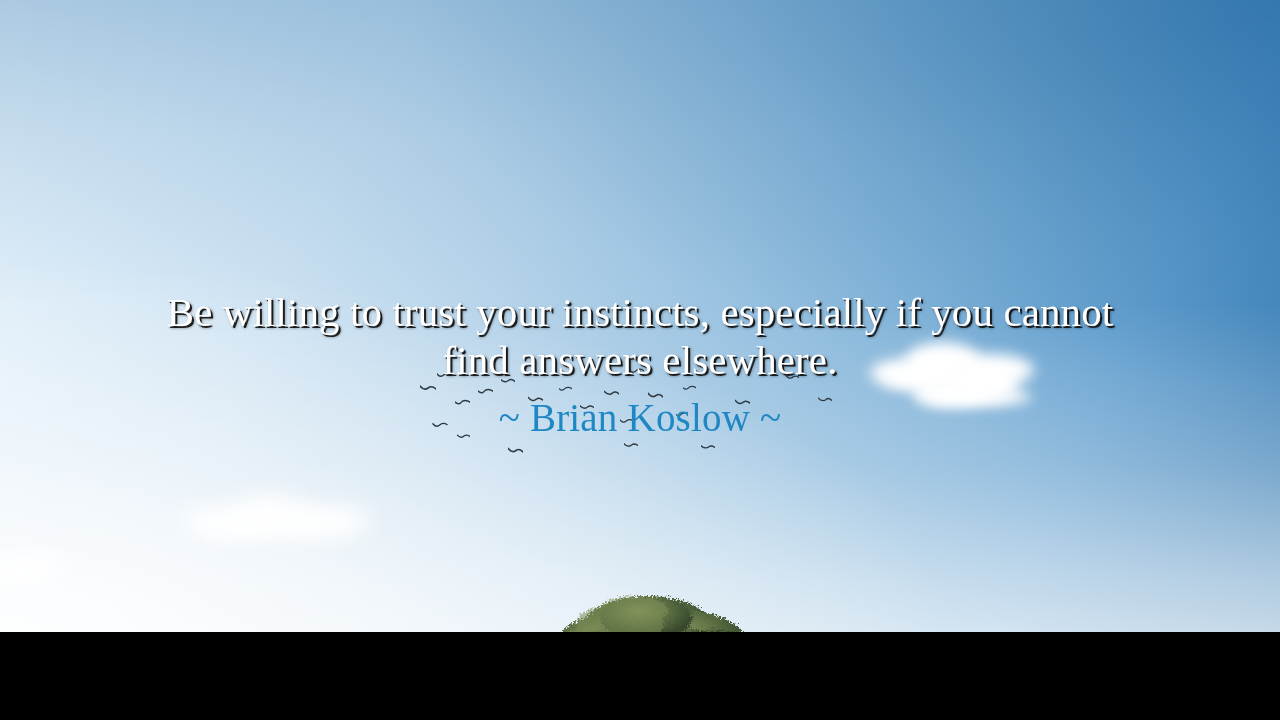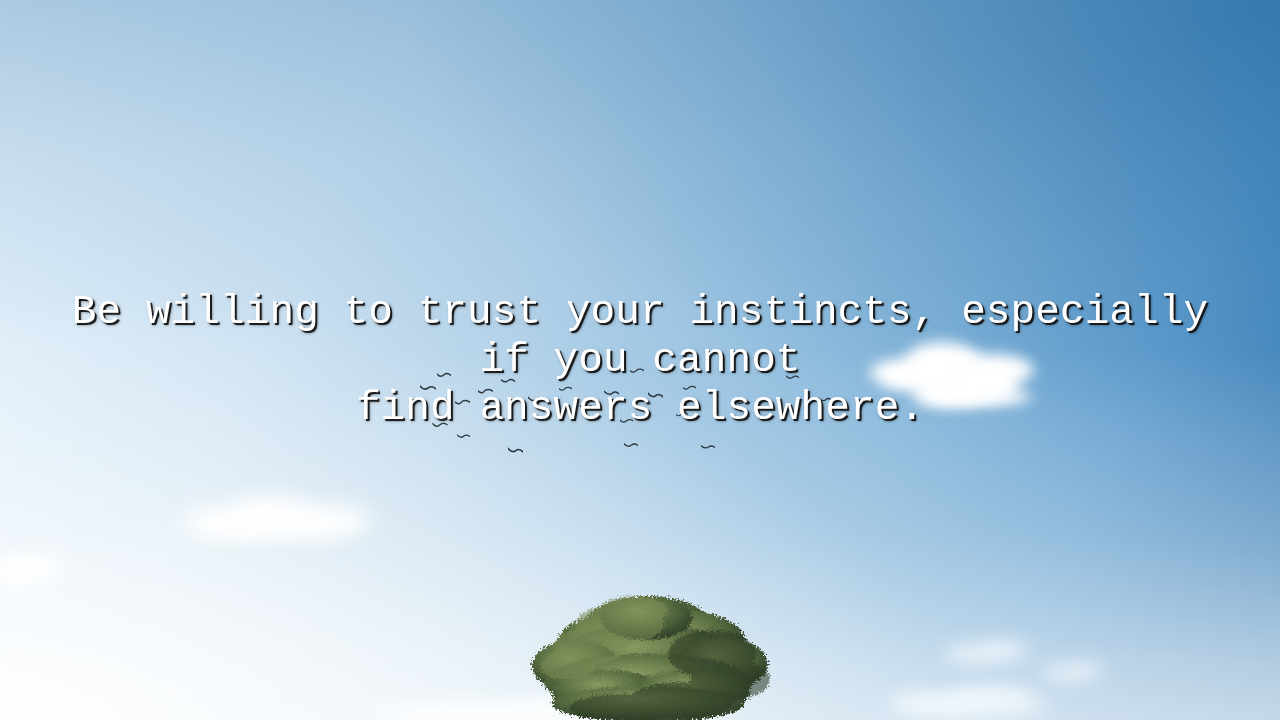--- a/index.html
+++ b/index.html
@@ -1,23 +1,23 @@
 <!DOCTYPE html>
 <html><head>
 <meta charset="utf-8">
 <title>Quote Image</title>
 <style>
   * { margin:0; padding:0; box-sizing:border-box; }
   html,body { width:1280px; height:720px; overflow:hidden; background:#000; }
 
   #stage{
     position:relative;
-    width:1280px; height:720px;
+    width:1280px; height:632px;
     overflow:hidden;
-    font-family:Liberation Mono, monospace;
+    font-family:Liberation Serif, serif;
   }
 
   
   .sky-base{
     position:absolute; inset:0;
     background:
       linear-gradient(115deg,
         #e8f3fb 0%,
         #dcecf8 12%,
         #cde2f2 26%,
@@ -319,15 +319,16 @@
         <ellipse cx="214" cy="92" rx="40" ry="20"></ellipse>
         <ellipse cx="166" cy="112" rx="52" ry="18"></ellipse>
         <ellipse cx="110" cy="120" rx="56" ry="14"></ellipse>
       </g>
     </svg>
   </div>
 
   <div id="quote-block">
     <div id="quote-text">Be willing to trust your instincts, especially if you cannot
 find answers elsewhere.</div>
+    <div id="quote-author">~ Brian Koslow ~</div>
   </div>
 
 </div>
 
 </body></html>

